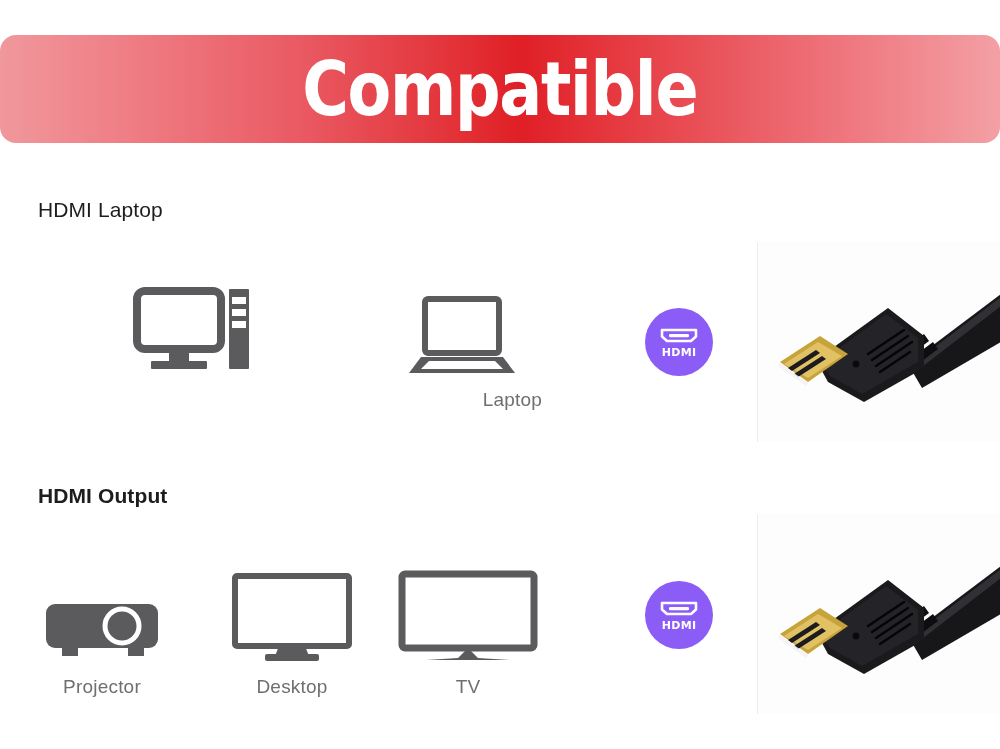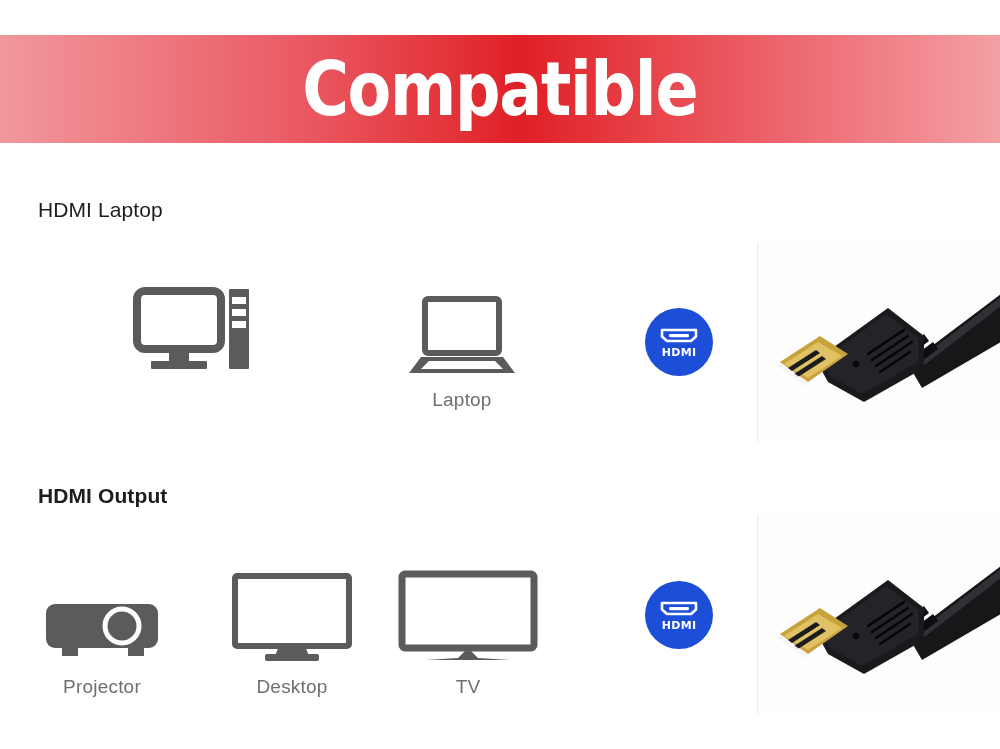--- a/index.html
+++ b/index.html
@@ -28,20 +28,21 @@
         #ef7f86 12%,
         #ea5a63 30%,
         #e22e34 47%,
         #e01f26 52%,
         #e8454c 66%,
         #ef757d 84%,
         #f3a0a4 100%);
     display: flex;
     align-items: center;
     justify-content: center;
+    border-radius: 16px;
   }
   .banner-title {
     color: #ffffff;
     font-family: "DejaVu Sans", sans-serif;
     font-size: 74px;
     font-weight: bold;
     letter-spacing: -1.5px;
     line-height: 1;
     transform: scaleX(0.86);
     transform-origin: center;
@@ -74,32 +75,32 @@
   .device-label {
     margin-top: 14px;
     color: #6f6f73;
     font-size: 19px;
     font-weight: 400;
     letter-spacing: 0.2px;
     white-space: nowrap;
   }
 
   #device-desktop   { left: 112px; top: 275px; width: 160px; }
-  #device-laptop    { left: 382px; top: 275px; width: 160px; }
+  #device-laptop    { left: 382px; top: 275px; width: 160px; text-align: right; }
   #device-projector { left: 22px;  top: 562px; width: 160px; }
   #device-monitor   { left: 212px; top: 562px; width: 160px; }
   #device-tv        { left: 388px; top: 562px; width: 160px; text-align: center; }
 
   
   .hdmi-badge {
     position: absolute;
     width: 68px;
     height: 68px;
     border-radius: 50%;
-    background: #1d4ed8;
+    background: #8b5cf6;
     display: flex;
     flex-direction: column;
     align-items: center;
     justify-content: center;
   }
   #badge-input  { left: 645px; top: 308px; }
   #badge-output { left: 645px; top: 581px; }
   .hdmi-badge-glyph {
     width: 40px;
     height: 17px;

